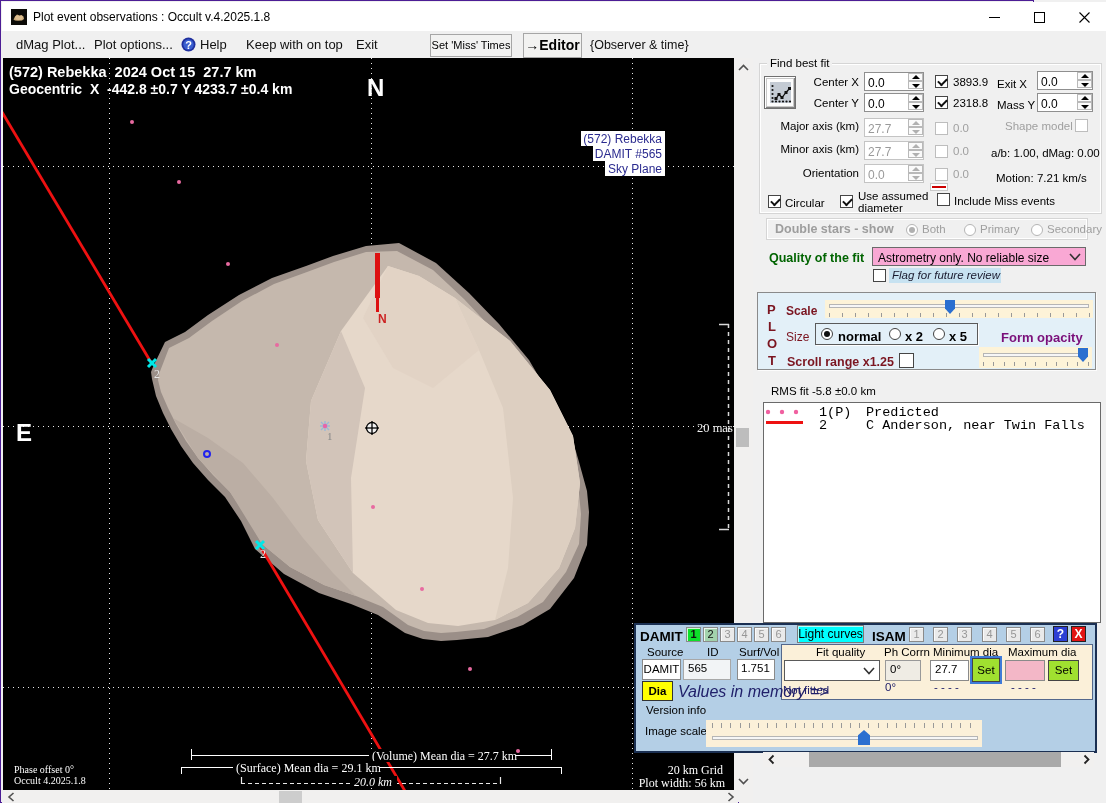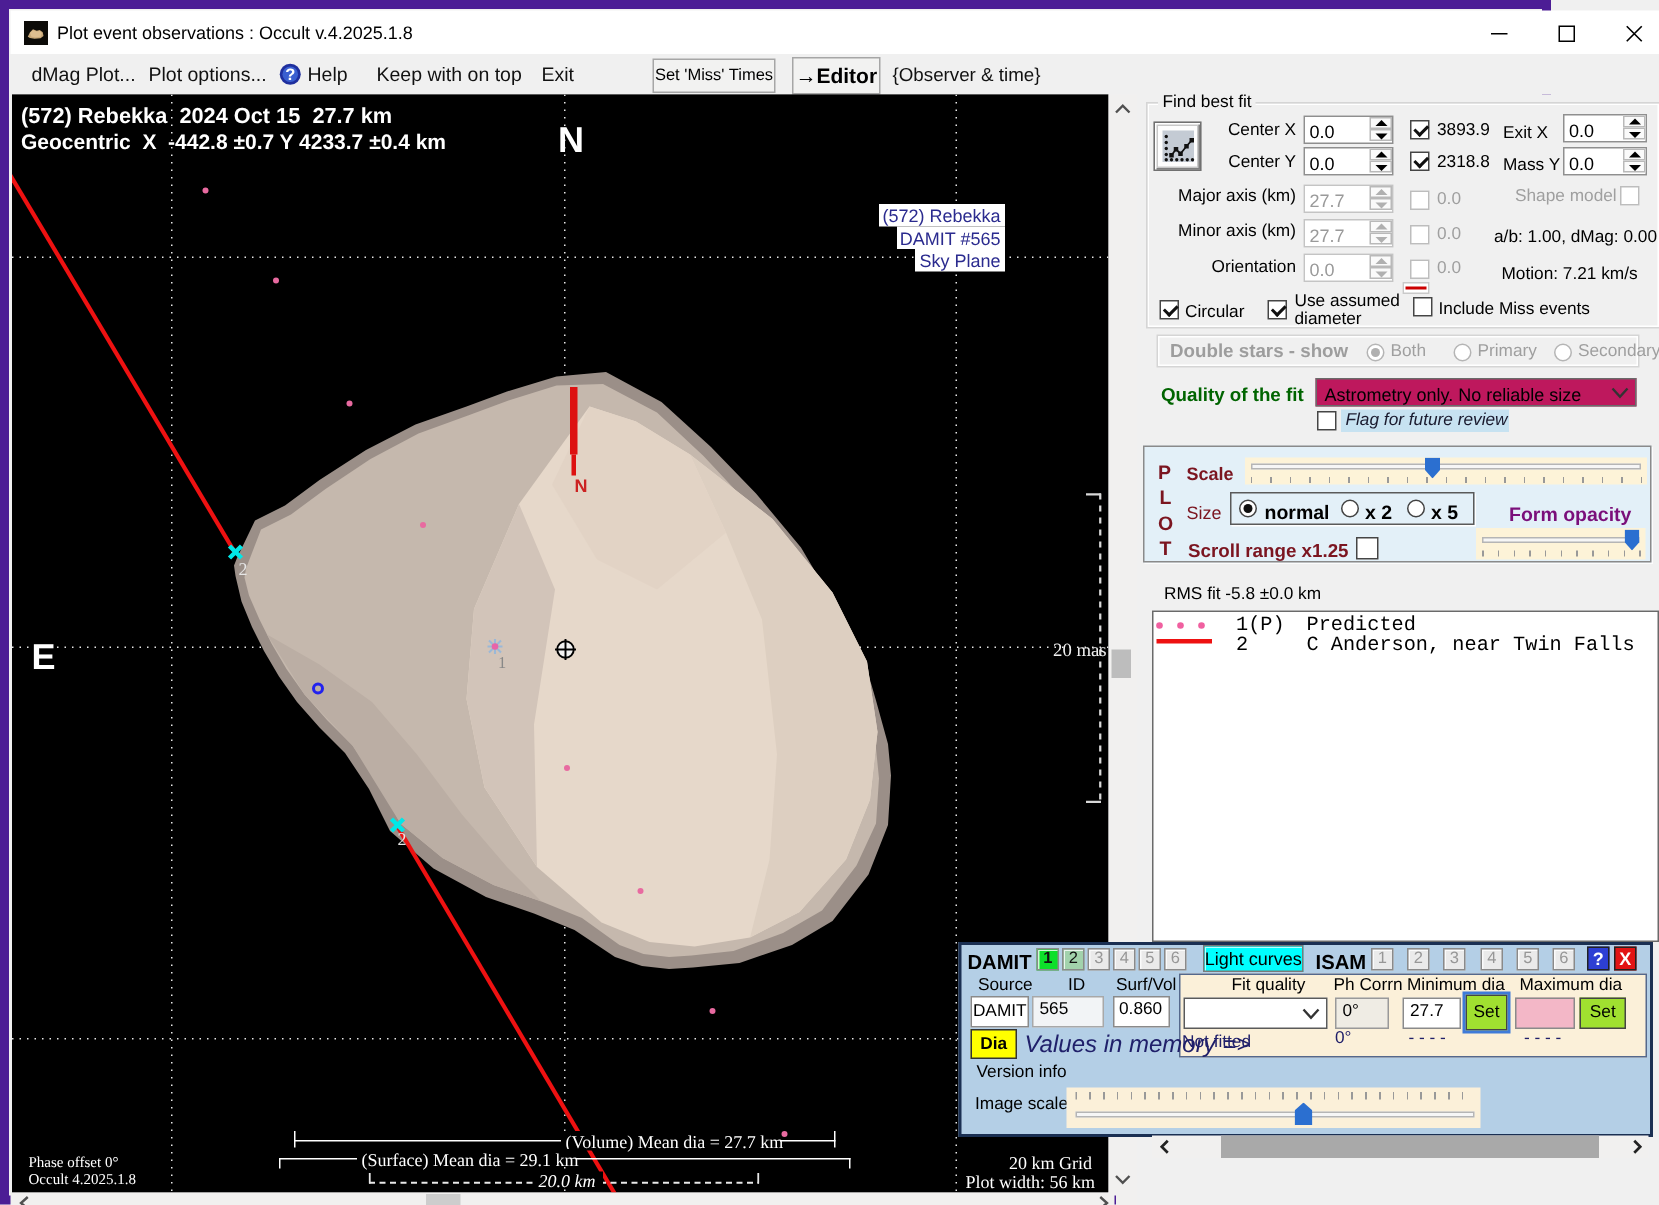--- a/index.html
+++ b/index.html
@@ -1,19 +1,19 @@
 <!DOCTYPE html>
 <html><head>
 <meta charset="utf-8">
 <style>
 * { margin:0; padding:0; box-sizing:border-box; }
 html,body { width:1106px; height:803px; overflow:hidden; background:#f0f0f0;
   font-family:"Liberation Sans", sans-serif; }
 #win { position:absolute; left:0; top:0; width:1034px; height:803px;
-  border:6px solid #4c1d95; background:#f0f0f0; }
+  border:1px solid #4c1d95; background:#f0f0f0; }
 
 #titlebar { position:absolute; left:1px; top:1px; width:1104px; height:29px; background:#ffffff; }
 #appicon { position:absolute; left:9px; top:7px; width:16px; height:16px; background:#0a0a08; }
 #apptitle { position:absolute; left:31px; top:8px; font-size:12px; color:#000; }
 .winbtn { position:absolute; top:0; width:45px; height:29px; }
 
 #menubar { position:absolute; left:1px; top:30px; width:1104px; height:27px; background:#f0f0f0; font-size:13px; color:#111; }
 .mi { position:absolute; top:6px; }
 .tbtn { position:absolute; border:1px solid #a6a6a6; background:#f2f2f1; text-align:center; color:#000; }
 
@@ -355,21 +355,21 @@
     <div class="grp" style="left:13px;top:160px;width:322px;height:22px"></div>
     <div class="lbl" style="left:22px;top:164px;font-size:12.5px;font-weight:bold;color:#9d9d9d">Double stars - show</div>
     <div class="rd dis sel" style="left:153px;top:166px"></div>
     <div class="lbl gray" style="left:169px;top:165px">Both</div>
     <div class="rd dis" style="left:211px;top:166px"></div>
     <div class="lbl gray" style="left:227px;top:165px">Primary</div>
     <div class="rd dis" style="left:278px;top:166px"></div>
     <div class="lbl gray" style="left:294px;top:165px">Secondary</div>
 
     <div class="lbl" style="left:16px;top:193px;font-size:12.5px;font-weight:bold;color:#006400">Quality of the fit</div>
-    <div style="position:absolute;left:119px;top:189px;width:214px;height:19px;background:#be185d;border:1px solid #6a6a6a">
+    <div style="position:absolute;left:119px;top:189px;width:214px;height:19px;background:#f9a8d4;border:1px solid #6a6a6a">
       <div class="lbl" style="left:5px;top:2.5px;font-size:12px">Astrometry only. No reliable size</div>
       <svg style="position:absolute;right:4px;top:5px" width="12" height="8">
           <path d="M1 1 L6 6.5 L11 1" fill="none" stroke="#333" stroke-width="1.6"></path>
         </svg>
     </div>
     <div class="cb" style="left:120px;top:211px"></div>
     <div style="position:absolute;left:136px;top:210px;width:112px;height:15px;background:#c7e2f1"></div>
     <div class="lbl" style="left:139px;top:211px;font-style:italic;color:#1a1a2e">Flag for future review</div>
 
     <div style="position:absolute;left:4px;top:234px;width:339px;height:78px;background:#e3f0f8;border:1px solid #8a8a8a;box-shadow:1px 1px 0 #fcfcfc"></div>
@@ -434,21 +434,21 @@
     <div class="lbl" style="left:11px;top:21px">Source</div>
     <div class="lbl" style="left:71px;top:21px">ID</div>
     <div class="lbl" style="left:103px;top:21px">Surf/Vol</div>
     <div style="position:absolute;left:145px;top:19px;width:312px;height:56px;background:#fbf0d9;border:1px solid #54688c"></div>
     <div class="lbl" style="left:180px;top:21px">Fit quality</div>
     <div class="lbl" style="left:248px;top:21px">Ph Corrn</div>
     <div class="lbl" style="left:297px;top:21px">Minimum dia</div>
     <div class="lbl" style="left:372px;top:21px">Maximum dia</div>
     <div style="position:absolute;left:6px;top:34px;width:39px;height:21px;background:#fff;border:1px solid #8a8a8a;text-align:center;line-height:19px">DAMIT</div>
     <div style="position:absolute;left:47px;top:34px;width:48px;height:21px;background:#f2f4f6;border:1px solid #a8a8a8;padding:2px 0 0 4px">565</div>
-    <div style="position:absolute;left:101px;top:34px;width:38px;height:21px;background:#fff;border:1px solid #8a8a8a;padding:2px 0 0 3px">0.860</div>
+    <div style="position:absolute;left:101px;top:34px;width:38px;height:21px;background:#fff;border:1px solid #8a8a8a;padding:2px 0 0 3px">1.751</div>
     <div style="position:absolute;left:148px;top:35px;width:96px;height:21px;background:#fff;border:1px solid #5a5a5a">
       <svg style="position:absolute;right:4px;top:6px" width="12" height="8">
           <path d="M1 1 L6 6.5 L11 1" fill="none" stroke="#333" stroke-width="1.6"></path>
         </svg>
     </div>
     <div style="position:absolute;left:249px;top:35px;width:36px;height:21px;background:#efece4;border:1px solid #999;padding:2px 0 0 4px">0°</div>
     <div style="position:absolute;left:294px;top:35px;width:39px;height:21px;background:#fff;border:1px solid #8a8a8a;padding:2px 0 0 4px">27.7</div>
     <div style="position:absolute;left:336px;top:33px;width:28px;height:24px;background:#a0e030;border:1px solid #444;outline:2px solid #3f7bd8;text-align:center;line-height:22px">Set</div>
     <div style="position:absolute;left:369px;top:35px;width:40px;height:21px;background:#f3b7c7;border:1px solid #8a8a8a"></div>
     <div style="position:absolute;left:412px;top:35px;width:31px;height:21px;background:#a0e030;border:1px solid #444;text-align:center;line-height:19px">Set</div>

